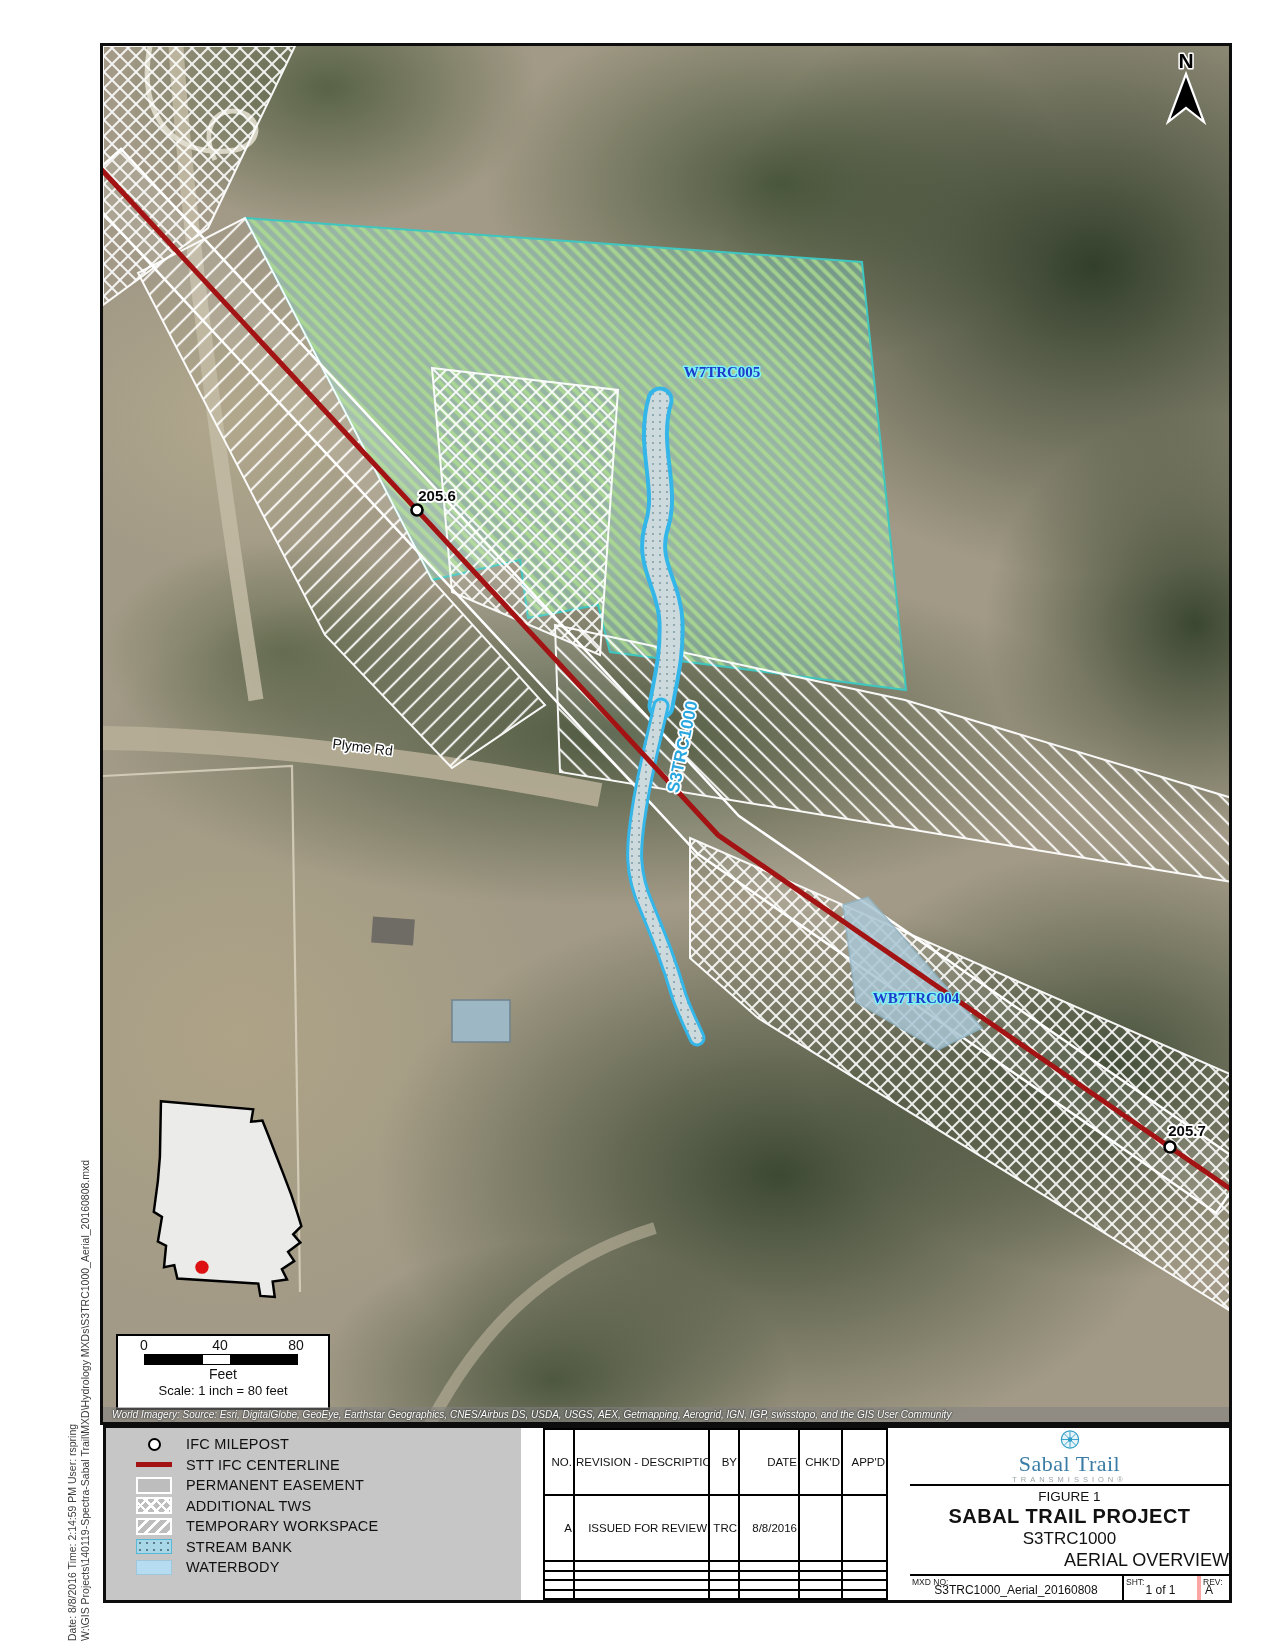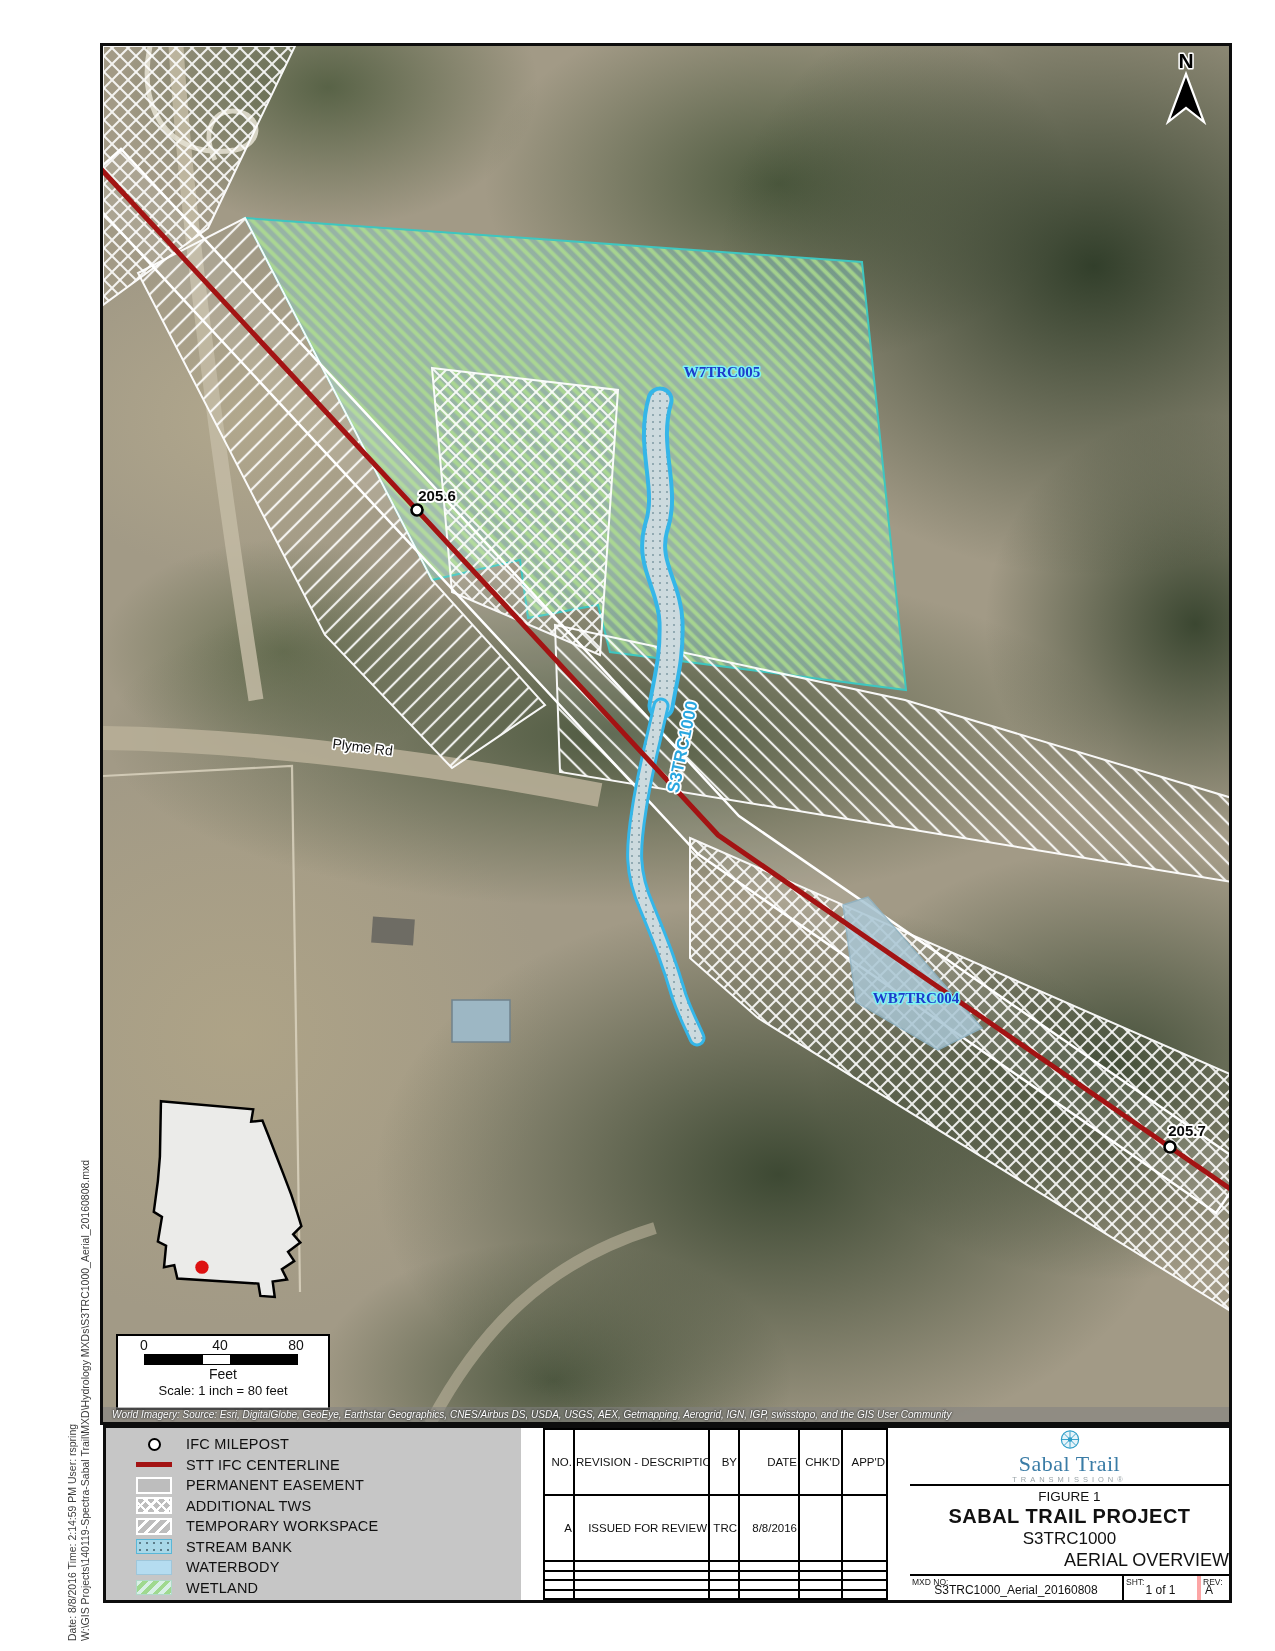--- a/index.html
+++ b/index.html
@@ -259,26 +259,20 @@
             <span class="sw-stream"></span>
           </span>
         <span class="lg-label">STREAM BANK</span>
       </div>
       <div class="lg-item">
         <span class="lg-sym">
             <span class="sw-water"></span>
           </span>
         <span class="lg-label">WATERBODY</span>
       </div>
-      <div class="lg-item">
-        <span class="lg-sym">
-            <span class="sw-wet"></span>
-          </span>
-        <span class="lg-label">WETLAND</span>
-      </div>
     </div>
 
     <table id="rev-table">
       <colgroup>
         <col style="width:30px">
           <col style="width:135px">
           <col style="width:30px">
         <col style="width:60px">
           <col style="width:43px">
           <col style="width:45px">

